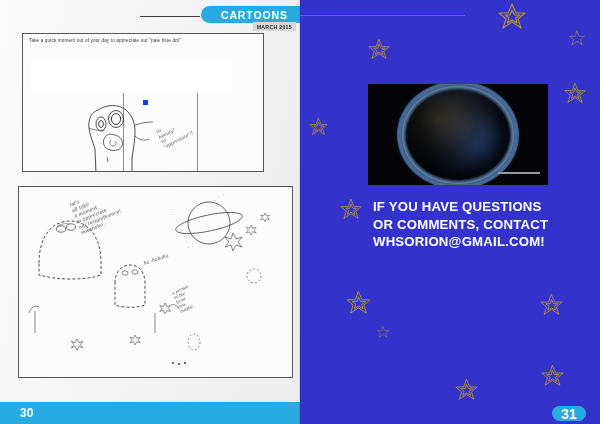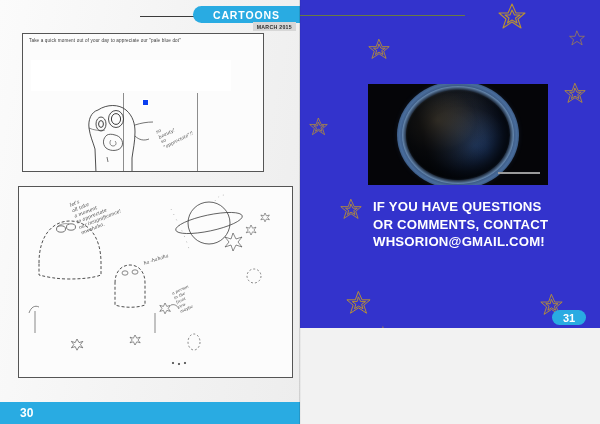--- a/index.html
+++ b/index.html
@@ -27,21 +27,21 @@
   }
 
   
   .masthead { position:absolute; left:0; top:0; width:300px; height:32px; }
   .masthead-rule {
     position:absolute; left:140px; top:16px; width:60px; height:1px;
     background:#3b3b3b;
   }
   .section-pill {
     position:absolute; right:0; top:6px;
-    height:17px; padding:0 20px 0 20px;
+    height:17px; padding:0 12px 0 20px;
     background:#29abe2;
     border-top-left-radius:9px; border-bottom-left-radius:9px;
     display:flex; align-items:center; justify-content:flex-end;
   }
   .section-pill span {
     color:#ffffff; font-size:10.5px; font-weight:bold;
     letter-spacing:0.9px;
   }
   .issue-tag {
     position:absolute; right:4px; top:22px;
@@ -104,21 +104,21 @@
     background:#29abe2;
   }
   .folio-left span {
     position:absolute; left:20px; top:4px;
     color:#ffffff; font-size:12px; font-weight:bold;
   }
 
   
   .page-right {
     position:relative;
-    width:300px; height:328px;
+    width:300px; height:424px;
     background:#3333cc;
     overflow:hidden;
   }
   .top-hairline {
     position:absolute; left:0; top:15px; width:165px; height:1px;
     background:#6a7a42;
   }
   .photo-frame {
     position:absolute; left:68px; top:84px; width:180px; height:101px;
     background:#050508;
@@ -184,21 +184,21 @@
     fill:none; stroke:#b99133; stroke-width:1.1;
     stroke-linejoin:round; stroke-linecap:round;
   }
 
   .folio-right {
     position:absolute; right:14px; bottom:3px;
     width:34px; height:15px;
     background:#29abe2; border-radius:8px;
     display:flex; align-items:center; justify-content:center;
   }
-  .folio-right span { color:#ffffff; font-size:11px; font-weight:bold; }
+  .folio-right span { color:#ffffff; font-size:14px; font-weight:bold; }
   .gutter {
     position:absolute; left:299px; top:0; width:2px; height:424px;
     background:linear-gradient(90deg, rgba(0,0,0,0.16), rgba(0,0,0,0));
     pointer-events:none;
   }
 </style>
 </head>
 <body>
 
 <div class="spread">

